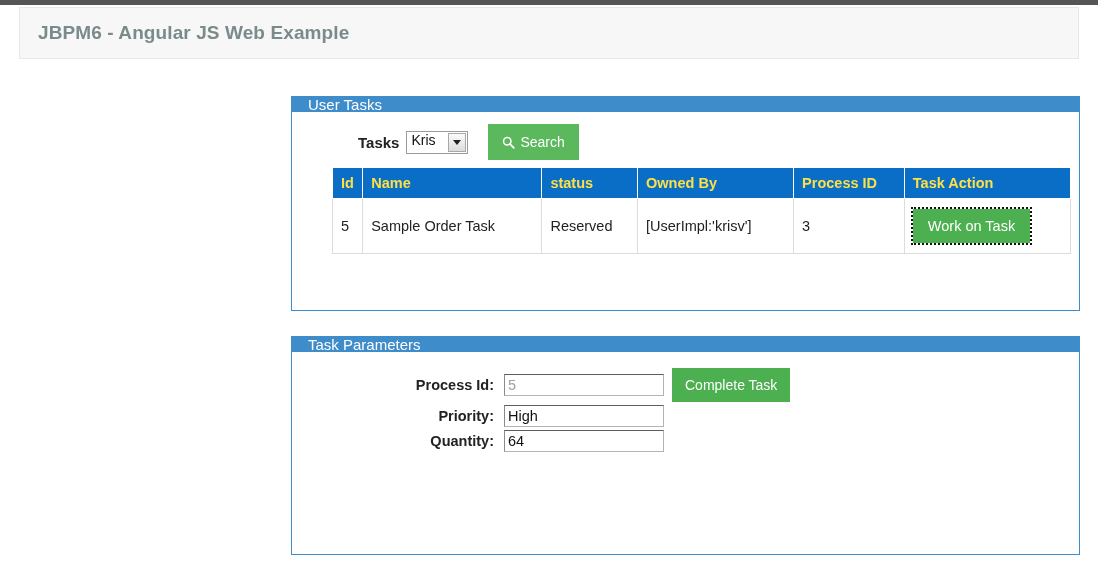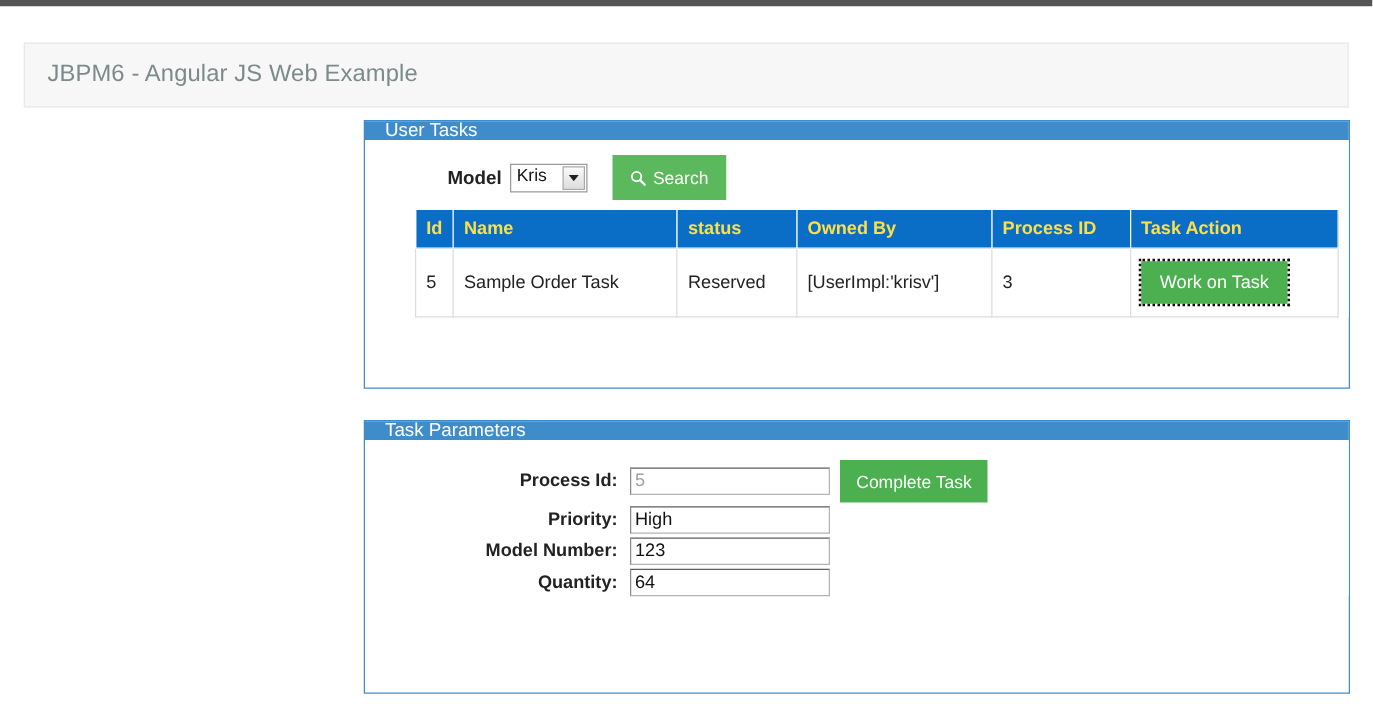--- a/index.html
+++ b/index.html
@@ -19,25 +19,25 @@
   
   .top-chrome {
     position: absolute; top: 0; left: 0;
     width: 1098px; height: 5px;
     background: #555555;
   }
 
   
   .jumbotron {
     position: absolute;
-    left: 19px; top: 34px;
+    left: 19px; top: 7px;
     width: 1060px; height: 52px;
     background: #f7f7f7;
     border: 1px solid #e8e8e8;
-    display: flex; align-items: center;
+    display: flex; align-items: center; font-weight: bold;
   }
   .jumbotron .title {
     padding-left: 18px;
     font-size: 19px;
     color: #7b8a8b;
     letter-spacing: .1px;
   }
 
   
   .sidebar { position: absolute; left: 19px; top: 96px; width: 240px; }
@@ -228,21 +228,21 @@
   <div class="jumbotron">
     <div class="title">JBPM6 - Angular JS Web Example</div>
   </div>
 
 
   <div class="panel" id="panel-user-tasks">
     <div class="panel-head">User Tasks</div>
     <div class="panel-body">
 
       <div class="search-row">
-        <span class="user-label">Model</span>
+        <span class="user-label">Tasks</span>
 
         <div class="user-select">
           <span class="sel-val">Kris</span>
           <span class="sel-arrow">
             <span class="caret-down"></span>
           </span>
         </div>
 
         <button class="btn-search">
           <span class="mag-icon">
@@ -293,24 +293,20 @@
         <span class="form-label">Process Id:</span>
         <input class="form-input muted" type="text" value="5" style="">
         <button class="btn-complete">Complete Task</button>
       </div>
 
       <div class="form-row">
         <span class="form-label">Priority:</span>
         <input class="form-input" type="text" value="High" style="">
       </div>
 
-      <div class="form-row">
-        <span class="form-label">Model Number:</span>
-        <input class="form-input" type="text" value="123" style="">
-      </div>
 
       <div class="form-row">
         <span class="form-label">Quantity:</span>
         <input class="form-input" type="text" value="64" style="">
       </div>
 
     </div>
   </div>
 
 </div>

